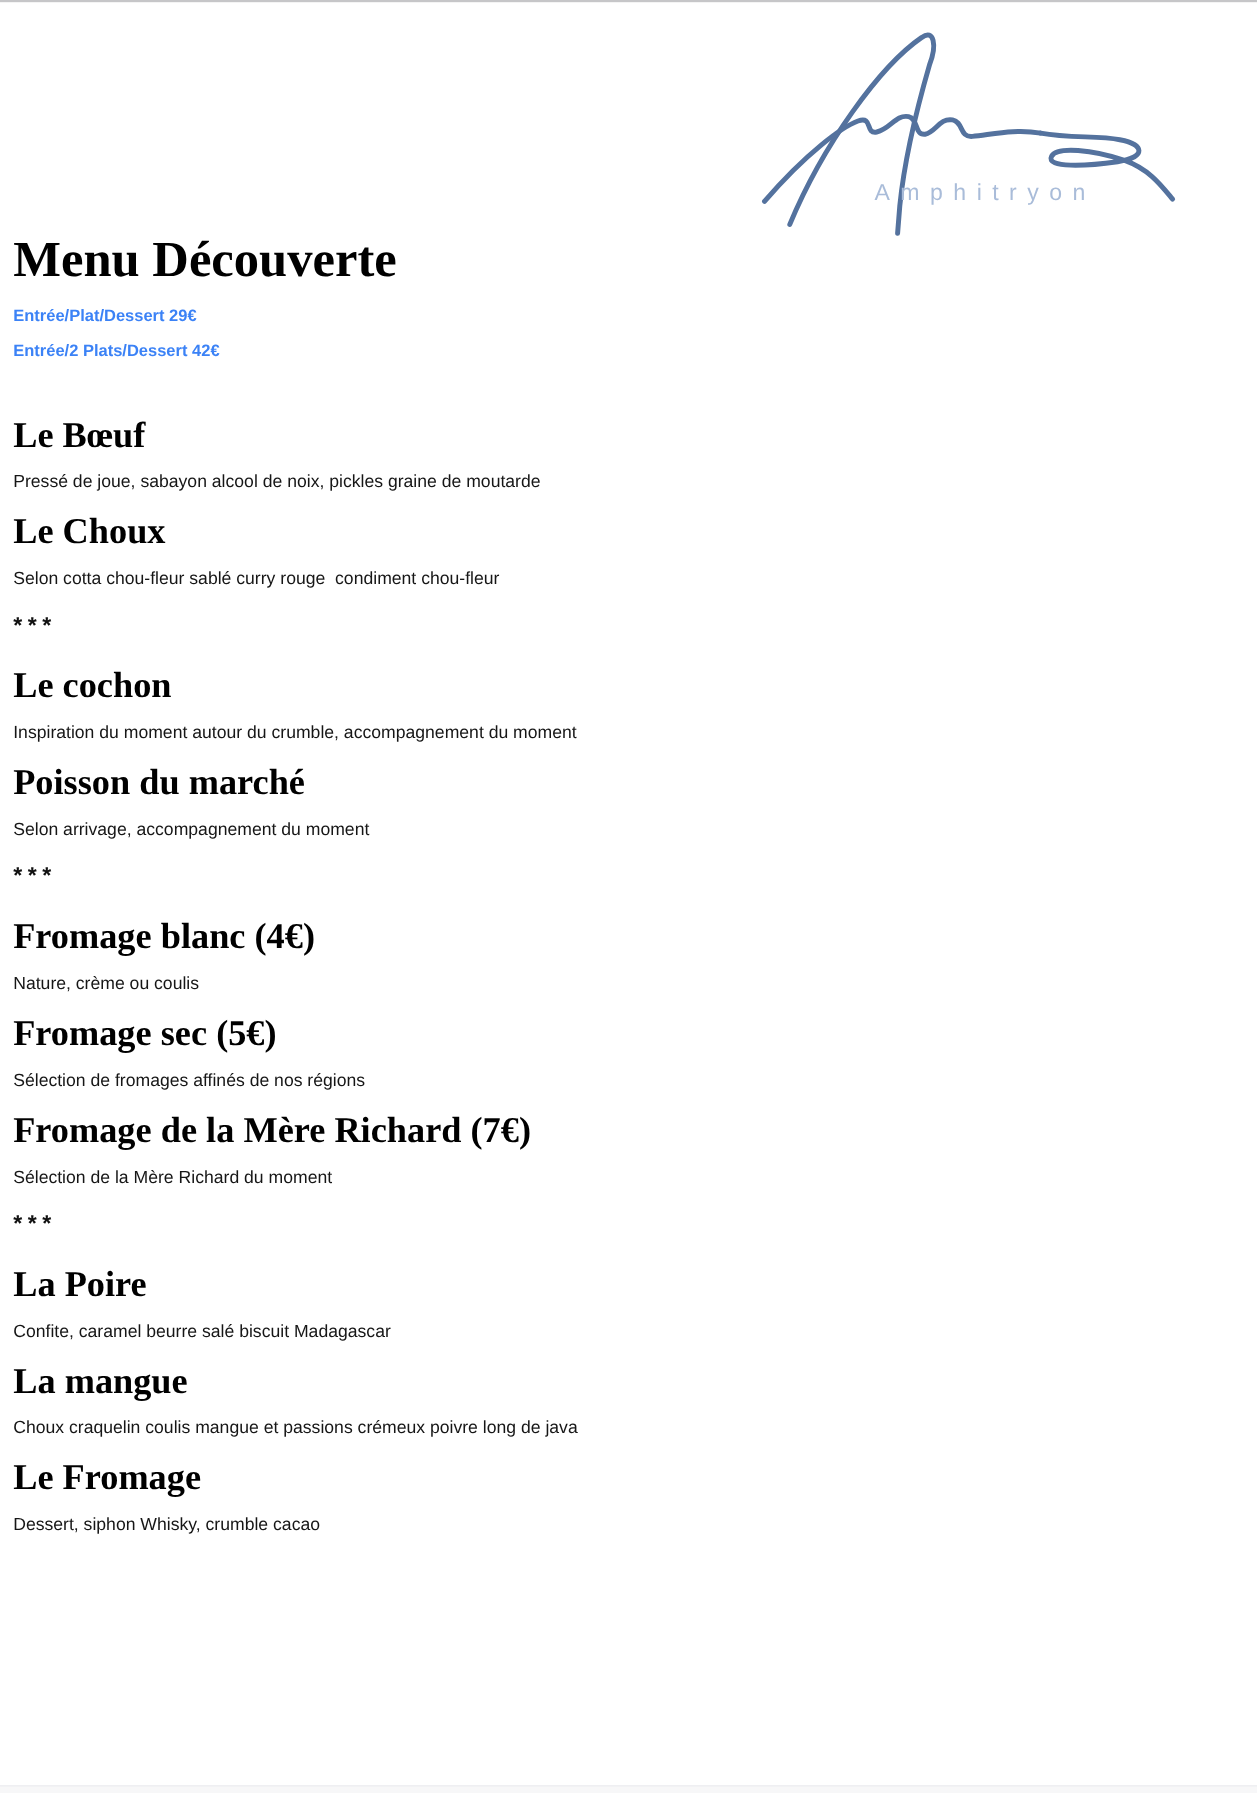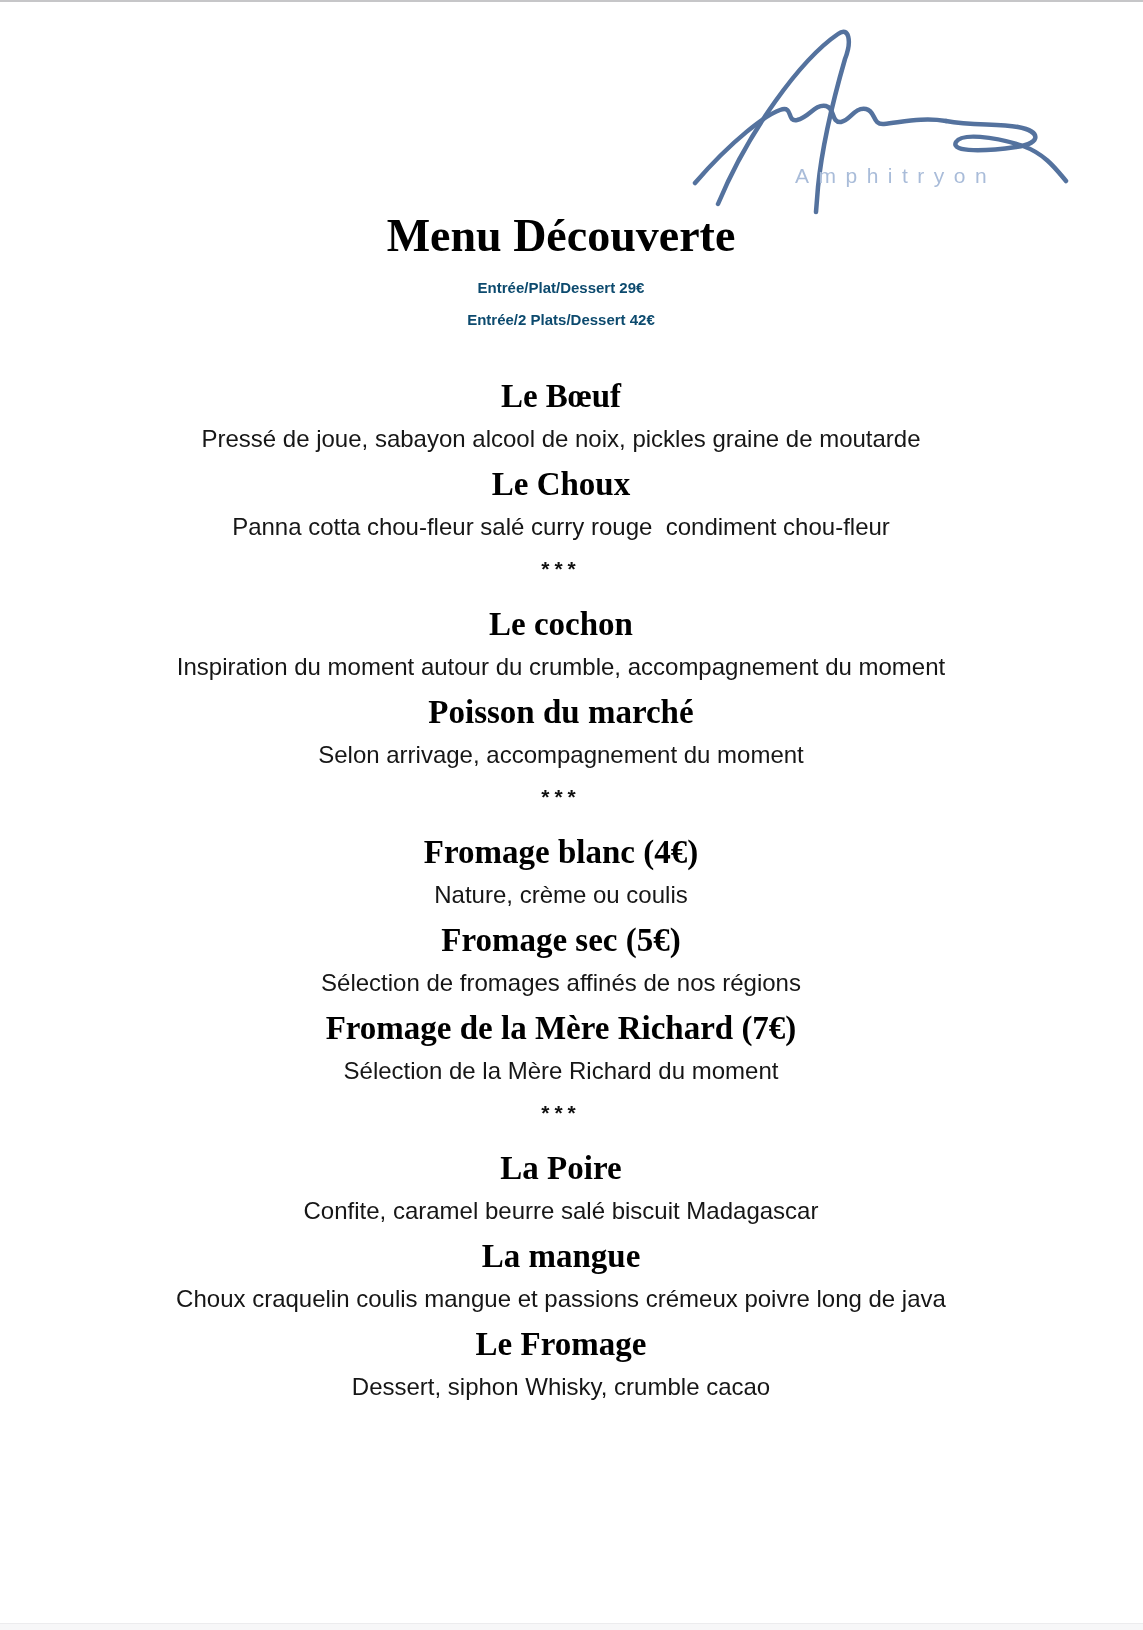--- a/index.html
+++ b/index.html
@@ -17,38 +17,38 @@
   
   .logo { position:absolute; left:648px; top:22px; width:432px; height:198px; }
   .logo svg { position:absolute; left:0; top:0; }
   .brand {
     position:absolute; left:147px; top:142px;
     font-size:21px; letter-spacing:9.5px;
     color:#a9bcd9; white-space:nowrap;
   }
 
   
-  .content { width:1122px; text-align:center; padding-top:212px; }
+  .content { width:1122px; padding-top:212px;padding-left:12px; }
 
   .title {
     font-family:"Liberation Serif", serif;
     font-weight:bold; font-size:46px; line-height:48px;
     margin:0; color:#000;
   }
-  .pricing { margin:12px 11px 0; font-size:15px; line-height:32px; font-weight:bold; color:#0c4a6e; }
+  .pricing { margin:12px 0 0; font-size:15px; line-height:32px; font-weight:bold; color:#3b82f6; }
   .pricing div { margin:0; }
 
   .menu { margin-top:38px; }
   .dish-name {
     font-family:"Liberation Serif", serif;
     font-weight:bold; font-size:33px; line-height:44px;
     margin:8px 0 0; color:#000;
   }
   .dish-desc {
-    font-size:24px; line-height:30px;
+    font-size:16px; line-height:30px;
     margin:6px 0 0; color:#161616;
     white-space:pre-wrap;
   }
   .separator {
     font-size:21px; line-height:30px; font-weight:bold;
     letter-spacing:5px; margin:12px 0 18px; color:#111;
   }
 </style>
 </head>
 <body>
@@ -74,21 +74,21 @@
     <div>Entrée/Plat/Dessert 29€</div>
     <div>Entrée/2 Plats/Dessert 42€</div>
   </div>
 
   <div class="menu">
 
     <div class="section">
       <h2 class="dish-name">Le Bœuf</h2>
       <p class="dish-desc">Pressé de joue, sabayon alcool de noix, pickles graine de moutarde</p>
       <h2 class="dish-name">Le Choux</h2>
-      <p class="dish-desc">Panna cotta chou-fleur salé curry rouge  condiment chou-fleur</p>
+      <p class="dish-desc">Selon cotta chou-fleur sablé curry rouge  condiment chou-fleur</p>
     </div>
 
     <div class="separator">***</div>
 
     <div class="section">
       <h2 class="dish-name">Le cochon</h2>
       <p class="dish-desc">Inspiration du moment autour du crumble, accompagnement du moment</p>
       <h2 class="dish-name">Poisson du marché</h2>
       <p class="dish-desc">Selon arrivage, accompagnement du moment</p>
     </div>

